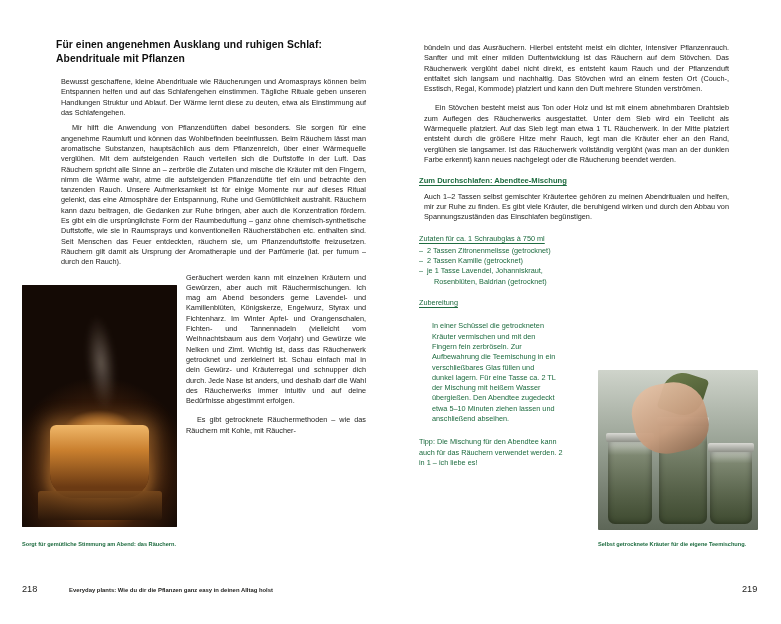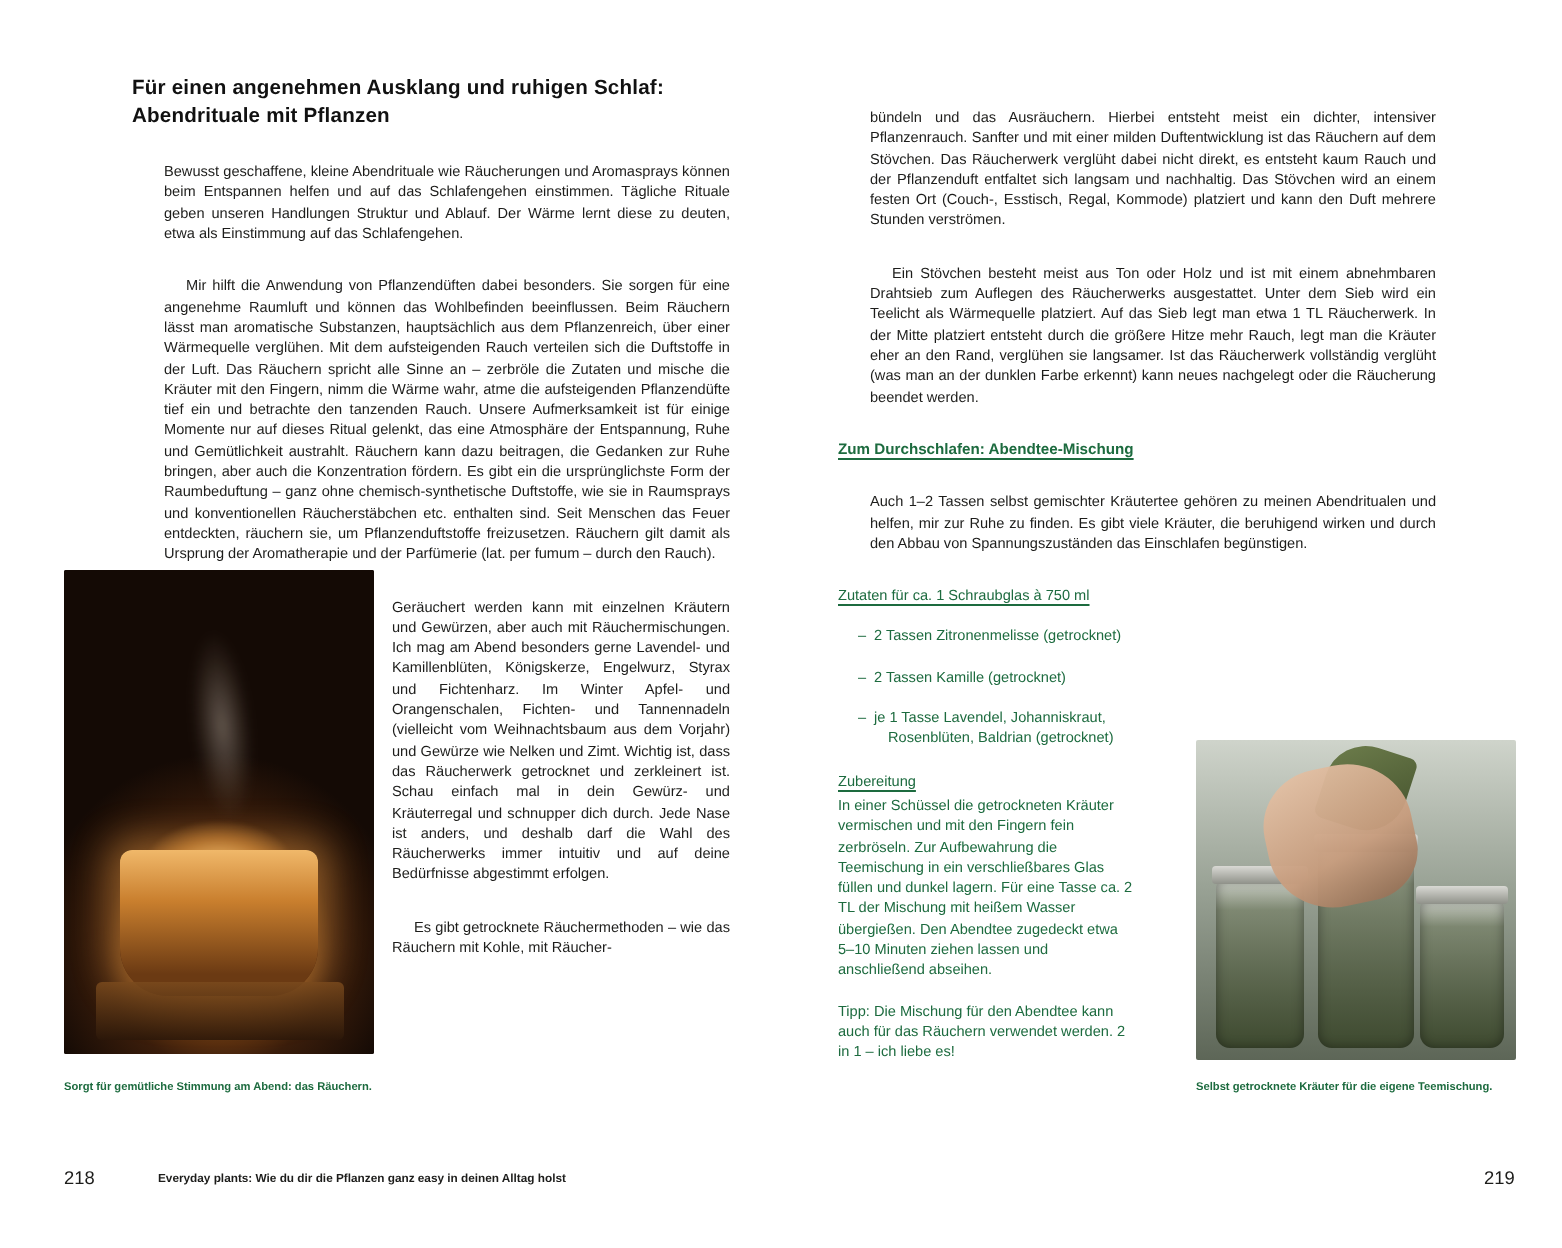--- a/index.html
+++ b/index.html
@@ -19,21 +19,21 @@
     width: 781px;
     height: 624px;
     background: #ffffff;
   }
   .page {
     position: absolute;
     top: 0;
     height: 624px;
   }
   .page-left {
-    left: 16px;
+    left: 6px;
     width: 390px;
   }
   .page-right {
     left: 391px;
     width: 390px;
   }
   .col {
     position: absolute;
     top: 38px;
     width: 315px;
@@ -45,21 +45,21 @@
     font-size: 10.3px;
     line-height: 13.6px;
     font-weight: bold;
     margin: 0 0 12px 0;
     letter-spacing: 0.1px;
     color: #111;
   }
   p.body {
     font-size: 7.3px;
     line-height: 10.3px;
-    margin: 16px;
+    margin: 5px;
     text-align: justify;
     hyphens: auto;
     color: #1d1d1b;
   }
   p.body + p.body {
     text-indent: 11px;
   }
   p.gap {
     margin-top: 9px;
     text-indent: 0;
@@ -84,34 +84,34 @@
     margin: 0 0 2px 0;
   }
   .green-block ul {
     margin: 0;
     padding: 0;
     list-style: none;
   }
   .green-block ul li {
     position: relative;
     padding-left: 8px;
-    margin: 10px;
+    margin: 0;
   }
   .green-block ul li::before {
     content: "–";
     position: absolute;
     left: 0;
     top: 0;
   }
   .green-block ul li .sub {
     display: block;
     padding-left: 7px;
   }
   .green-block p.gb-para {
-    margin: 0;
+    margin: 13px;
   }
   .tip {
     color: #1d6b3f;
     font-size: 7.3px;
     line-height: 10.3px;
     margin-top: 10px;
   }
   .tip .tip-label {
     font-weight: normal;
   }

